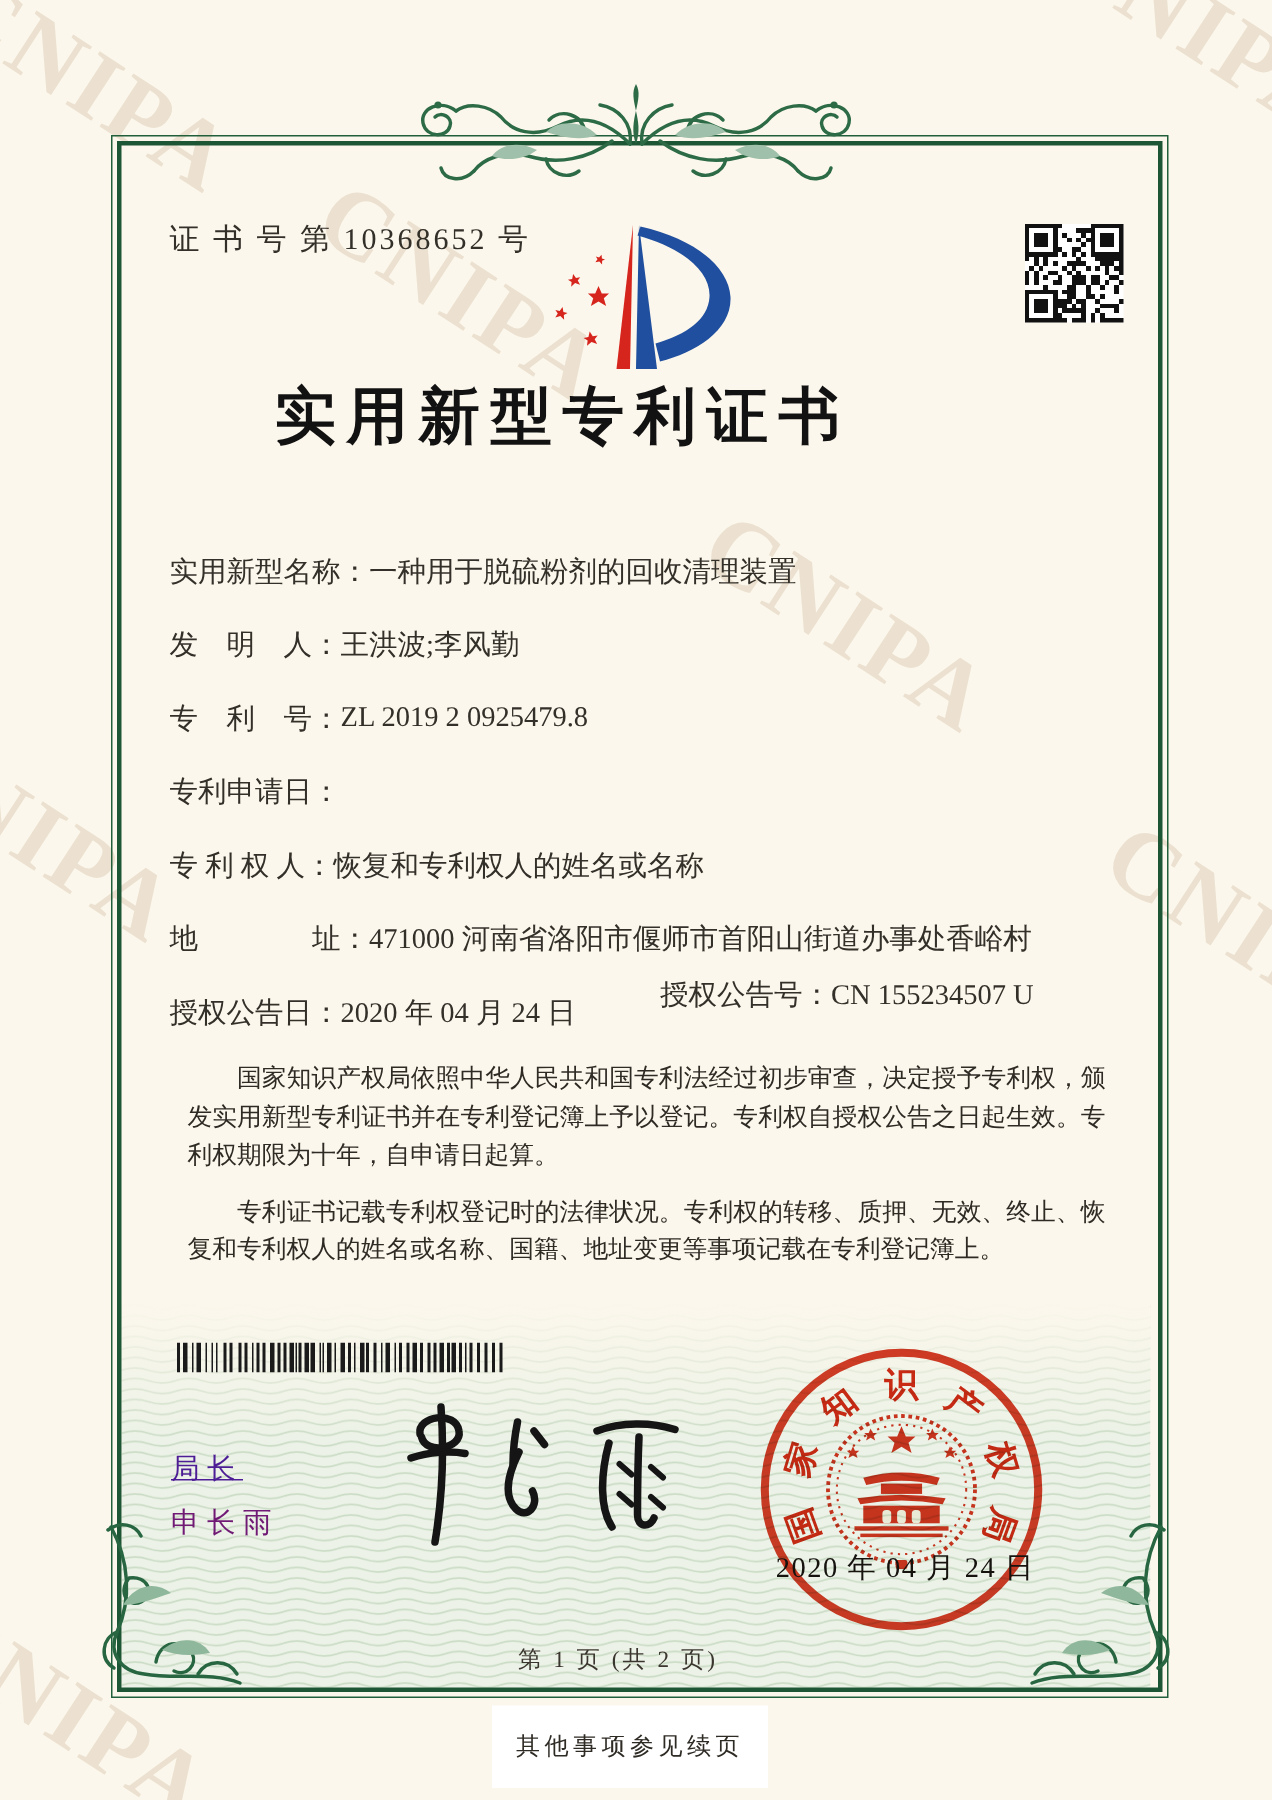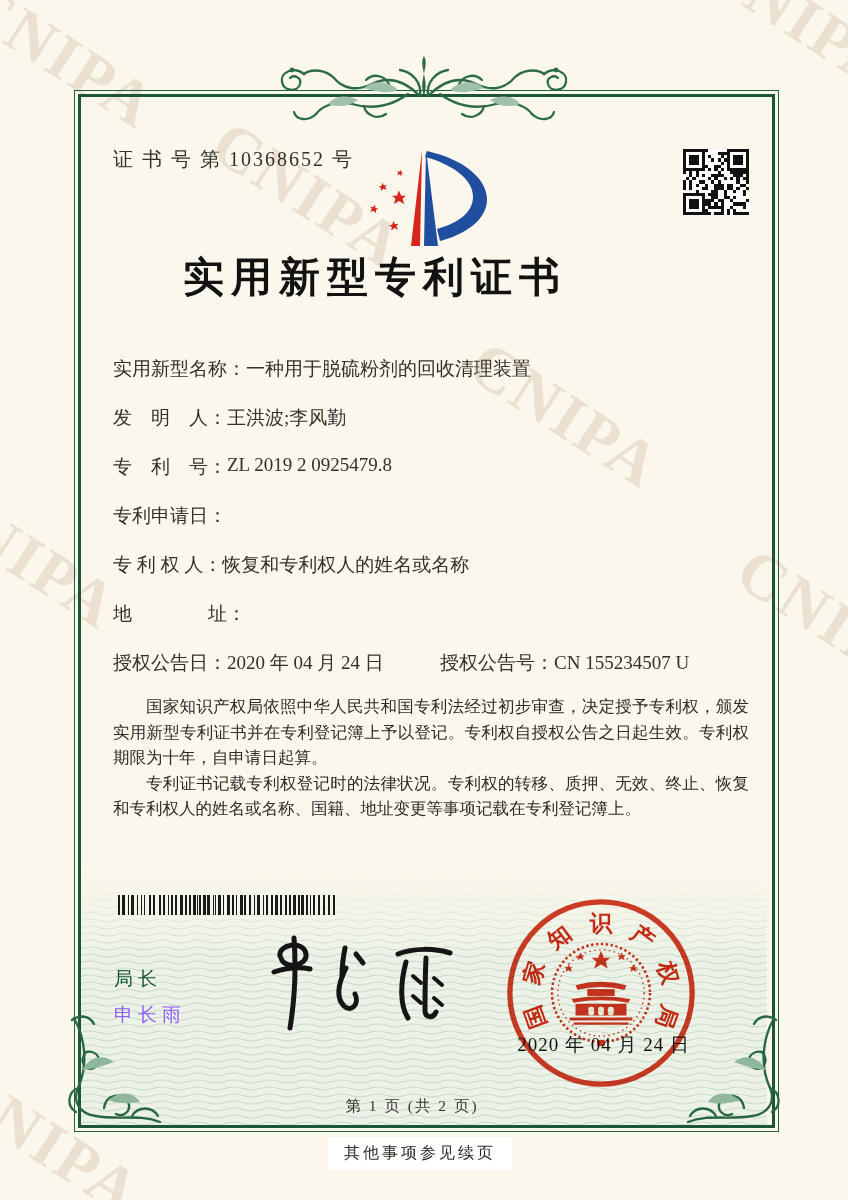--- a/index.html
+++ b/index.html
@@ -13,34 +13,34 @@
   
   .frame-outer{position:absolute;left:74px;top:90px;width:705px;height:1042px;
        border:1.5px solid #215f3a;z-index:3;box-sizing:border-box;}
   .frame-inner{position:absolute;left:3px;top:3px;right:3px;bottom:3px;
        border:3px solid #1c5634;}
   
   .certno{left:113px;top:146px;font-size:20px;letter-spacing:2px;color:#33302a;z-index:5;}
   .title{left:0;top:250px;width:750px;text-align:center;font-size:41px;font-weight:bold;
          letter-spacing:7px;color:#121212;z-index:5;}
   .fields{left:113px;top:356px;width:660px;z-index:5;font-size:19px;color:#33302a;}
-  .frow{display:flex;align-items:flex-start;height:49px;position:relative;}
+  .frow{display:flex;align-items:center;height:49px;position:relative;}
   .lab{white-space:pre;}
   .val{white-space:pre;}
   .grant-no{position:absolute;left:327px;top:0;display:flex;align-items:baseline;font-family:Liberation Serif, serif;}
   .paras{left:113px;top:694px;width:636px;z-index:5;font-size:16.5px;line-height:25.5px;
          color:#2e2a24;text-align:justify;}
-  .paras p{margin:0;text-indent:2em;}
-  .officer-title{left:114px;top:966px;font-size:19px;letter-spacing:5px;z-index:5;color:#14532d;}
-  .officer-name{left:114px;top:1002px;font-size:19px;letter-spacing:5px;z-index:5;color:#8b5cf6;}
+  .paras p{margin:12px;text-indent:2em;}
+  .officer-title{left:114px;top:966px;font-size:19px;letter-spacing:5px;z-index:5;color:#4c1d95;text-decoration:underline;}
+  .officer-name{left:114px;top:1002px;font-size:19px;letter-spacing:5px;z-index:5;color:#701a75;}
   .seal-date{left:501px;top:1032px;width:205px;text-align:center;font-size:19px;
              letter-spacing:1px;color:#16130f;z-index:7;}
   .page-info{left:0;top:1096px;width:824px;text-align:center;font-size:15.5px;
              letter-spacing:2px;color:#3a352e;z-index:5;}
-  .cont-note{left:328px;top:1137px;background:#ffffff;padding:6px 16px;font-size:16px;
+  .cont-note{left:328px;top:1137px;background:#ffffff;padding:17px 16px;font-size:16px;
              letter-spacing:3px;color:#2e2a24;z-index:5;}
   .sealch{font-size:23px;font-weight:bold;fill:#d32c15;text-anchor:middle;
           dominant-baseline:middle;font-family:"Liberation Serif",serif;}
   svg{display:block;}
 </style>
 </head>
 <body>
 
 <div class="wm" style="left:60px;top:55px">CNIPA</div>
 <div class="wm" style="left:800px;top:18px">CNIPA</div>
@@ -372,20 +372,21 @@
   </div>
   <div class="frow">
     <span class="lab">专利申请日：</span>
   </div>
   <div class="frow">
     <span class="lab">专 利 权 人：</span>
     <span class="val">恢复和专利权人的姓名或名称</span>
   </div>
   <div class="frow">
     <span class="lab">地　　　　址：</span>
+    <span class="val">471000 河南省洛阳市偃师市首阳山街道办事处香峪村</span>
   </div>
   <div class="frow">
     <span class="lab">授权公告日：</span>
     <span class="val">2020 年 04 月 24 日</span>
     <span class="grant-no">
       <span class="lab">授权公告号：</span>
       <span class="val">CN 155234507 U</span>
     </span>
   </div>
 </div>

